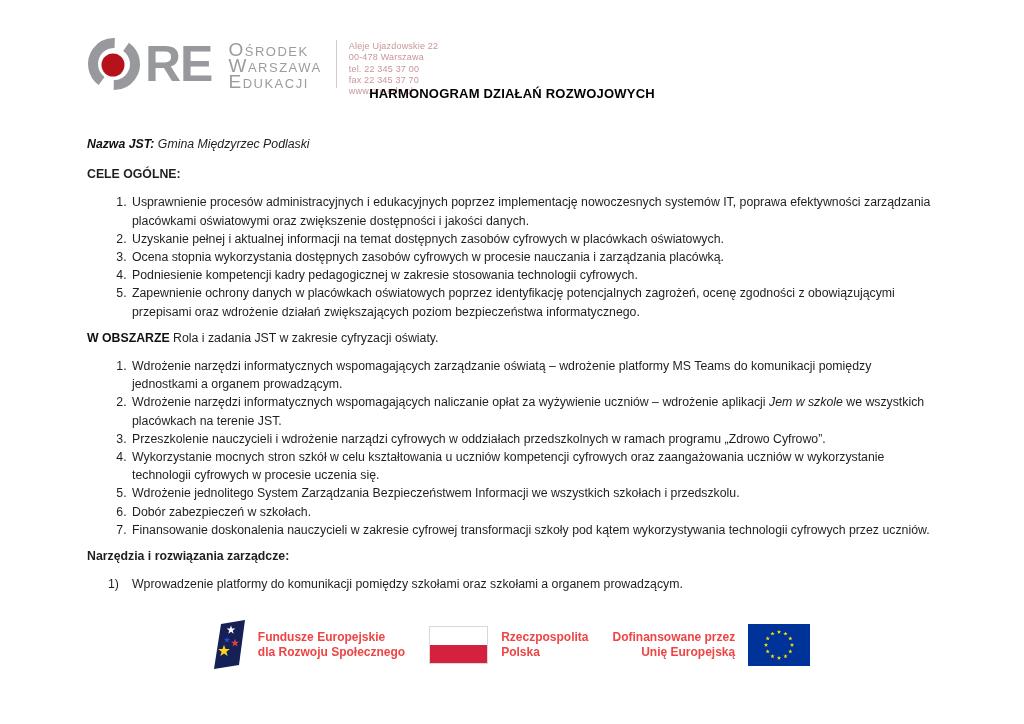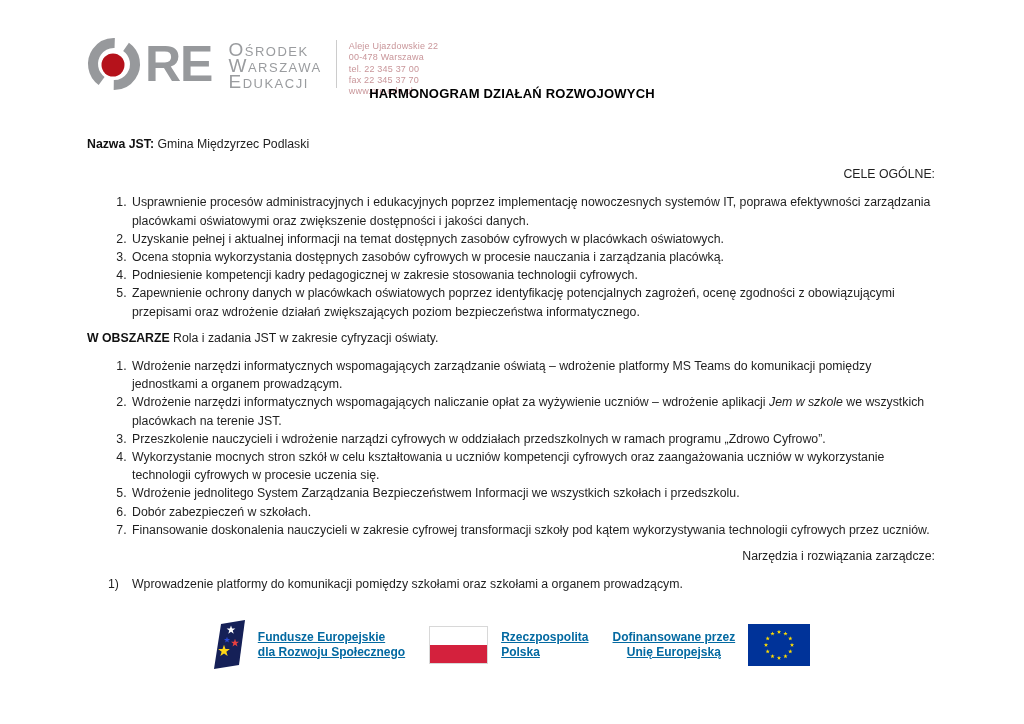--- a/index.html
+++ b/index.html
@@ -71,22 +71,22 @@
   
   .content {
     position: absolute;
     top: 135px;
     left: 87px;
     width: 848px;
     font-size: 12.3px;
     line-height: 18.2px;
   }
   .content p { margin: 0; }
-  .p-jst   { margin-bottom: 12px !important; }
-  .p-head  { margin-bottom: 10px !important; font-weight: 400; text-align: right; }
+  .p-jst   { margin-bottom: 12px !important; font-style: italic; }
+  .p-head  { margin-bottom: 10px !important; font-weight: 700; }
   .p-area  { margin-bottom: 10px !important; }
   b, strong { font-weight: 700; color: #111; }
   ol.num {
     margin: 0 0 8px 0;
     padding-left: 43px;
   }
   ol.num li { padding-left: 2px; }
   ol.paren {
     margin: 0;
     padding-left: 43px;
@@ -111,24 +111,23 @@
     display: flex;
     justify-content: center;
     align-items: center;
     gap: 24px;
   }
   .fgroup { display: flex; align-items: center; gap: 13px; }
   .flabel {
     font-weight: 700;
     font-size: 12px;
     line-height: 15px;
-    color: #0369a1;
-    text-decoration: underline;
-  }
-  .flabel.right { text-align: center; }
+    color: #ef4444;
+  }
+  .flabel.right { text-align: right; }
   .pl-flag {
     width: 57px;
     height: 36px;
     border: 1px solid #d8d8d8;
     box-sizing: content-box;
   }
   .pl-flag .half-w { height: 50%; background: #ffffff; }
   .pl-flag .half-r { height: 50%; background: #d4213d; }
 </style>
 </head>

